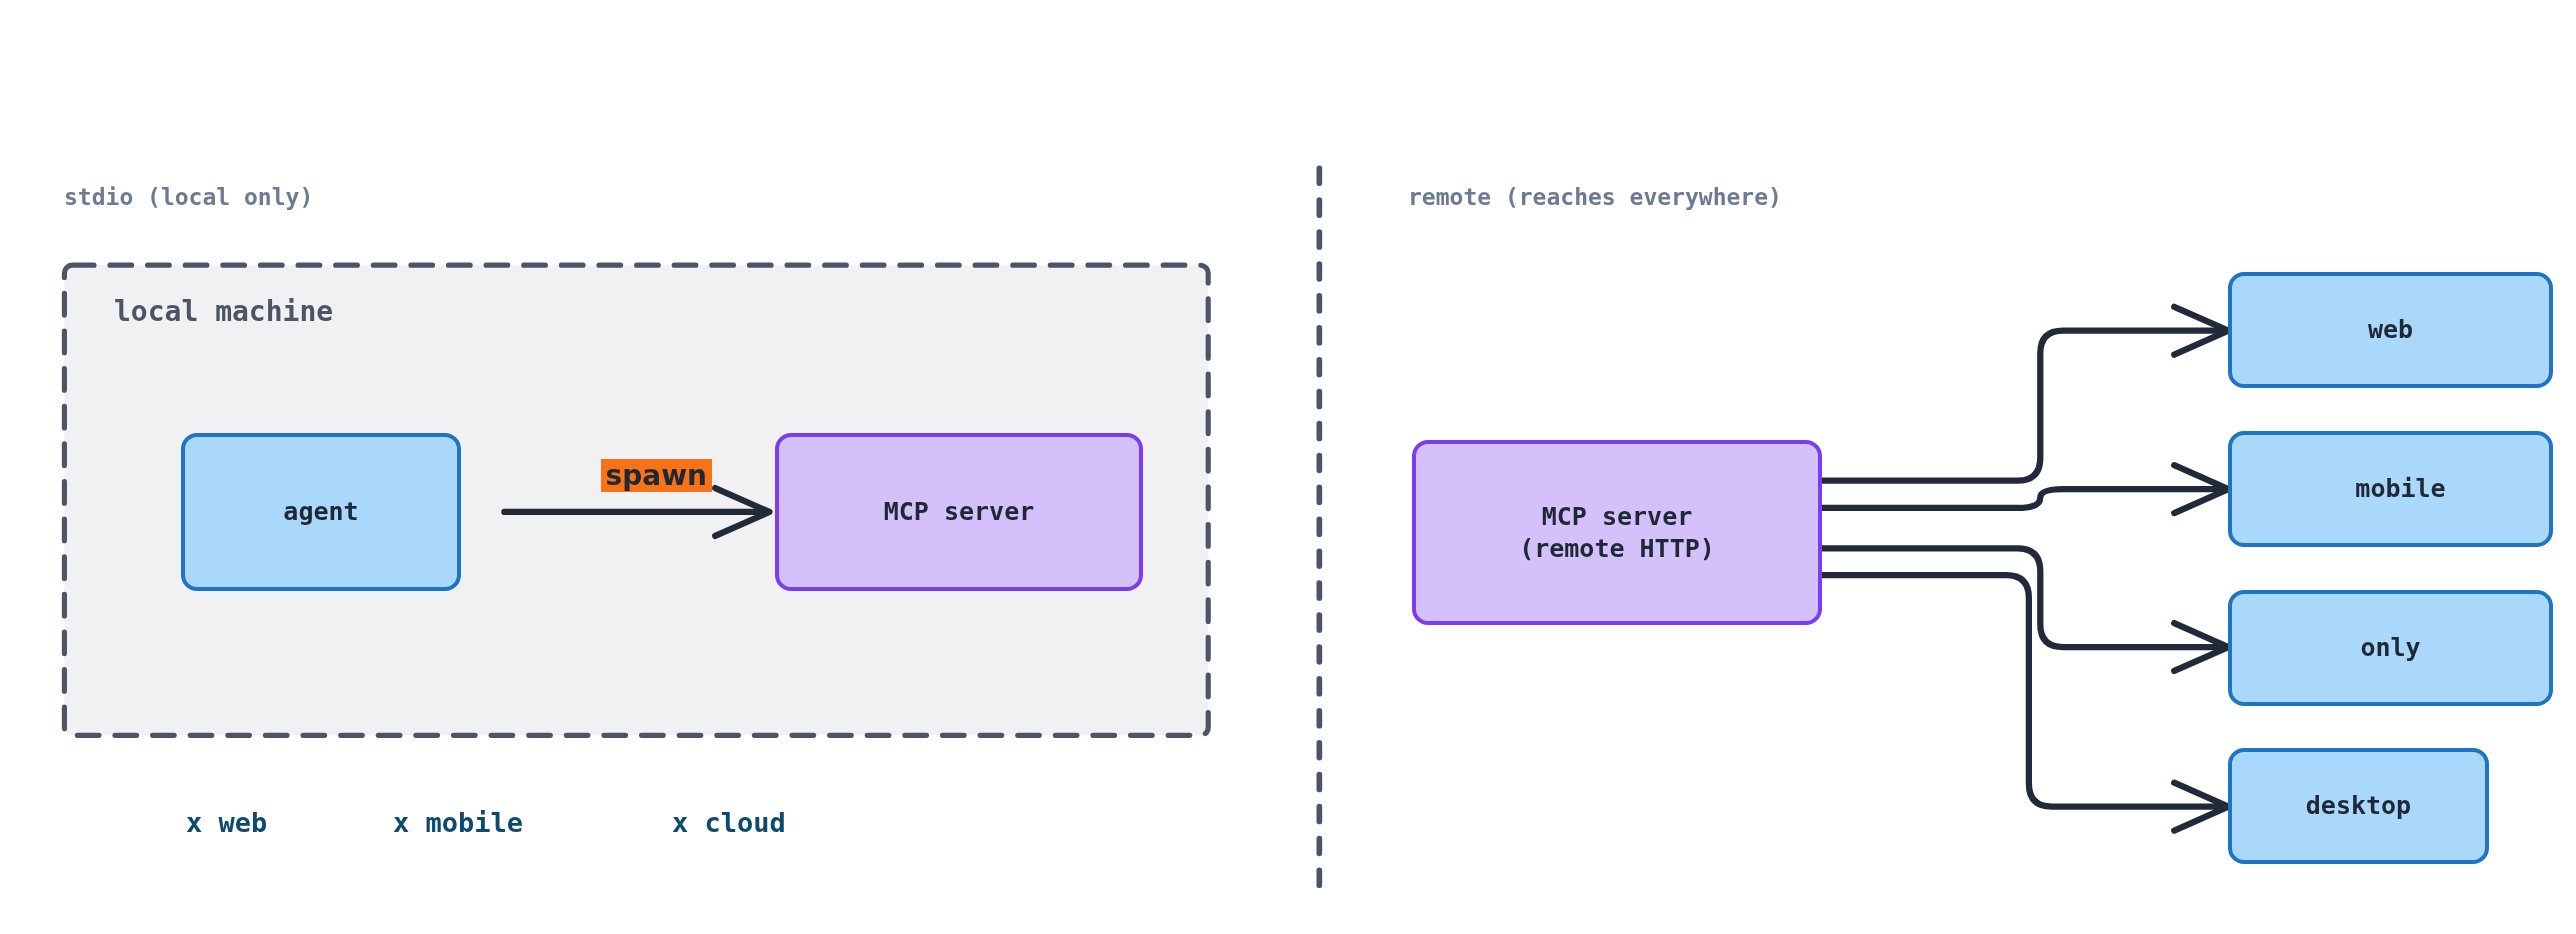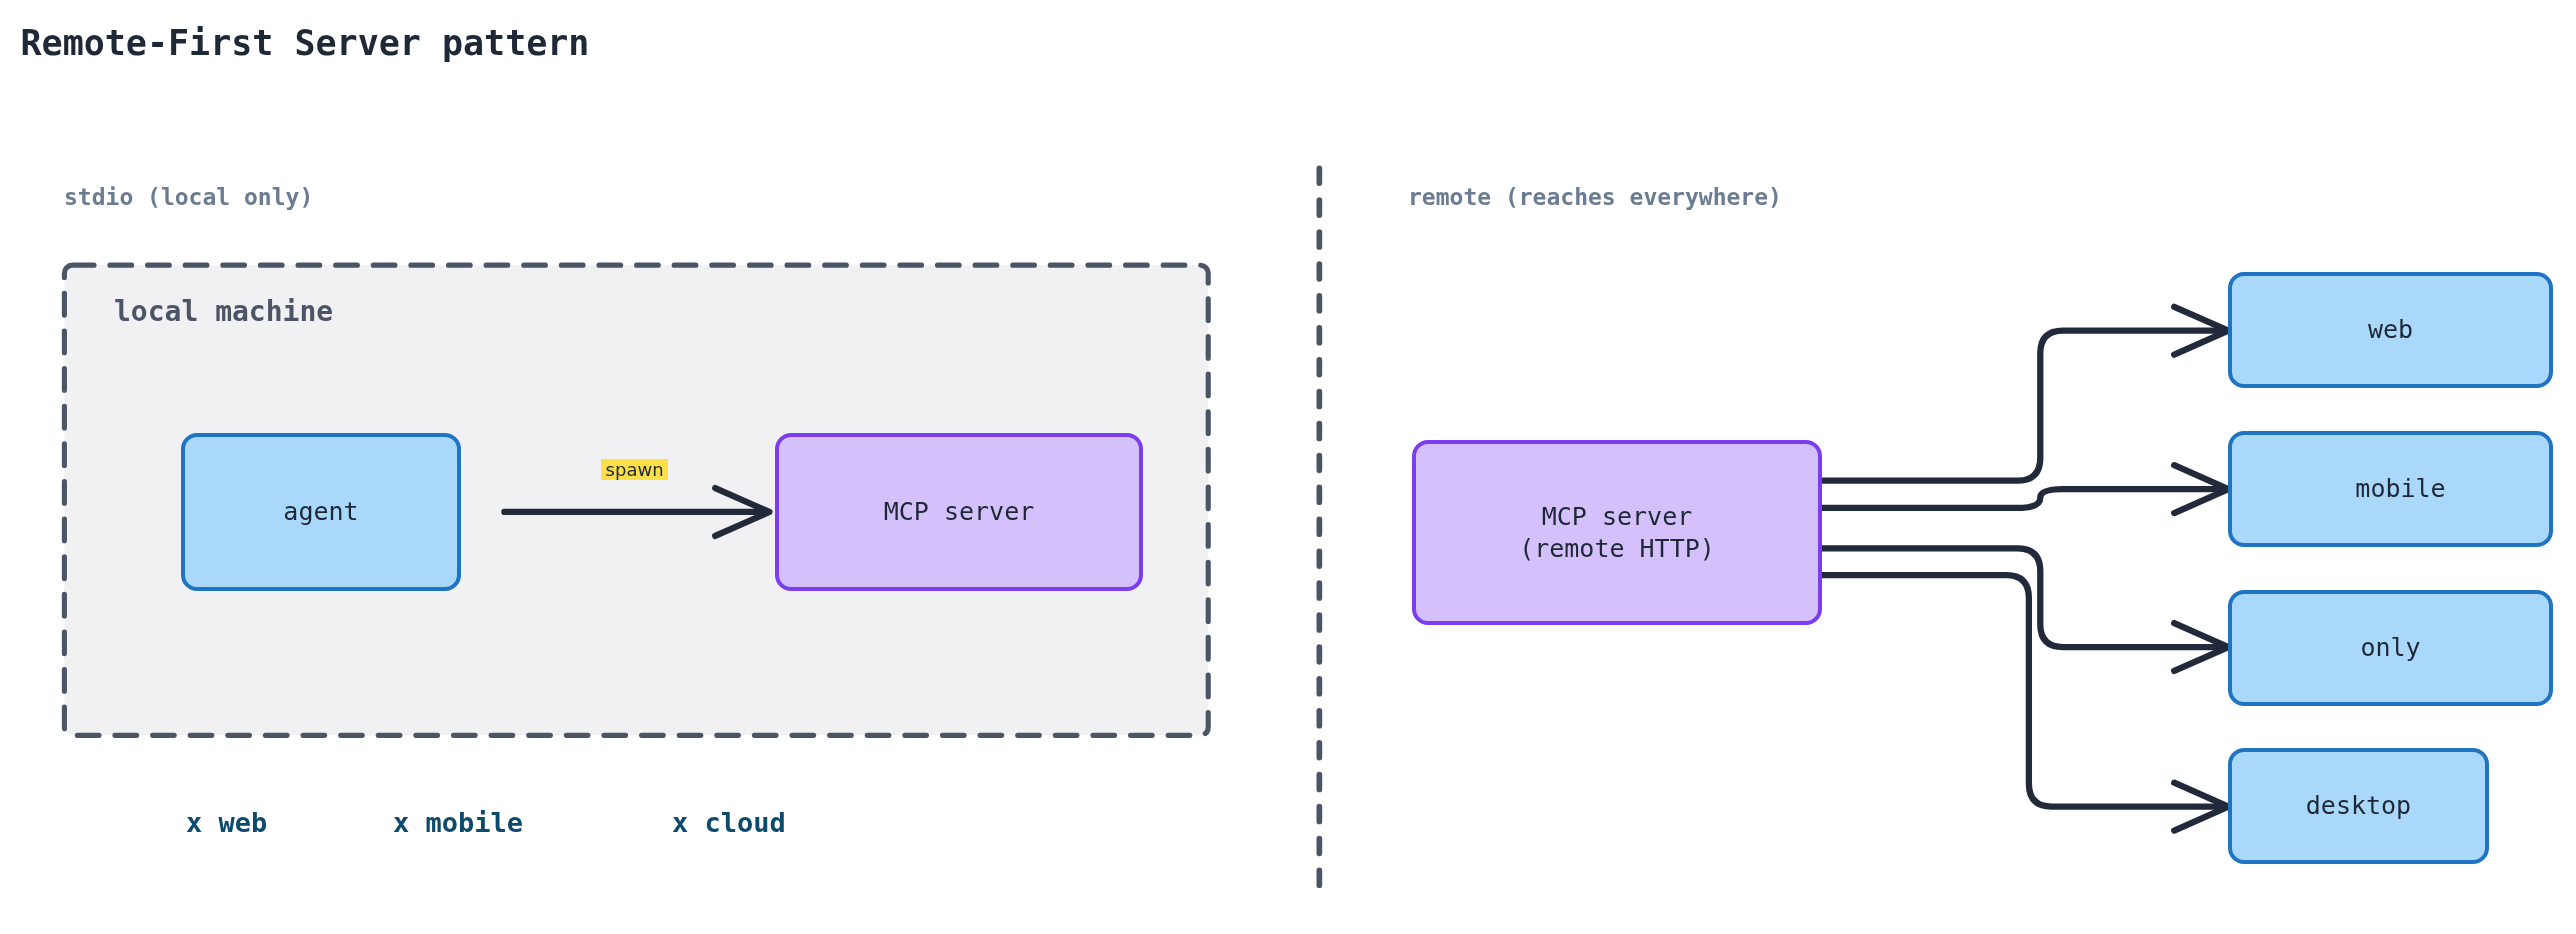--- a/index.html
+++ b/index.html
@@ -57,40 +57,40 @@
   .node {
     position: absolute;
     display: flex;
     align-items: center;
     justify-content: center;
     text-align: center;
     border-radius: 16px;
     box-sizing: border-box;
     font-family: "DejaVu Sans Mono", "Liberation Mono", monospace;
     font-size: 25px;
-    font-weight: 400;
+    font-weight: 700;
     color: #1f2836;
     line-height: 1.28;
     white-space: pre;
   }
   .node-blue {
     background: #a9d8fb;
     border: 4px solid #1f74c4;
   }
   .node-purple {
     background: #d4c1fb;
     border: 4px solid #7a3ef0;
   }
   .edge-label {
     position: absolute;
     font-family: "DejaVu Sans", "Liberation Sans", sans-serif;
-    font-size: 18px;
-    font-weight: 400;
+    font-size: 28px;
+    font-weight: 700;
     color: #1f2836;
-    background: #fde047;
+    background: #f97316;
     padding: 0 4.6px;
     white-space: nowrap;
   }
   .xmark {
     position: absolute;
     font-family: "DejaVu Sans Mono", "Liberation Mono", monospace;
     font-size: 27px;
     font-weight: 700;
     color: #0c4a6e;
     white-space: nowrap;
@@ -126,21 +126,20 @@
       <path d="M 3198 962 L 3540 962 Q 3580 962 3580 1002 L 3580 1095 Q 3580 1135 3620 1135 L 3905 1135" fill="none" stroke="#22293a" stroke-width="11" stroke-linecap="round"></path>
       <polyline points="3815,1093 3910,1135 3815,1177" fill="none" stroke="#22293a" stroke-width="11" stroke-linecap="round" stroke-linejoin="round"></polyline>
     </g>
 
     <g>
       <path d="M 3198 1009 L 3520 1009 Q 3560 1009 3560 1049 L 3560 1375 Q 3560 1415 3600 1415 L 3905 1415" fill="none" stroke="#22293a" stroke-width="11" stroke-linecap="round"></path>
       <polyline points="3815,1373 3910,1415 3815,1457" fill="none" stroke="#22293a" stroke-width="11" stroke-linecap="round" stroke-linejoin="round"></polyline>
     </g>
   </svg>
 
-  <div class="title">Remote-First Server pattern</div>
 
   <div class="section-label" id="label-stdio">stdio (local only)</div>
   <div class="section-label" id="label-remote">remote (reaches everywhere)</div>
 
   <div class="cluster-label">local machine</div>
 
   <div class="node node-blue" style="left:181px; top:433px; width:280px; height:158px;">
     <span>agent</span>
   </div>
 

